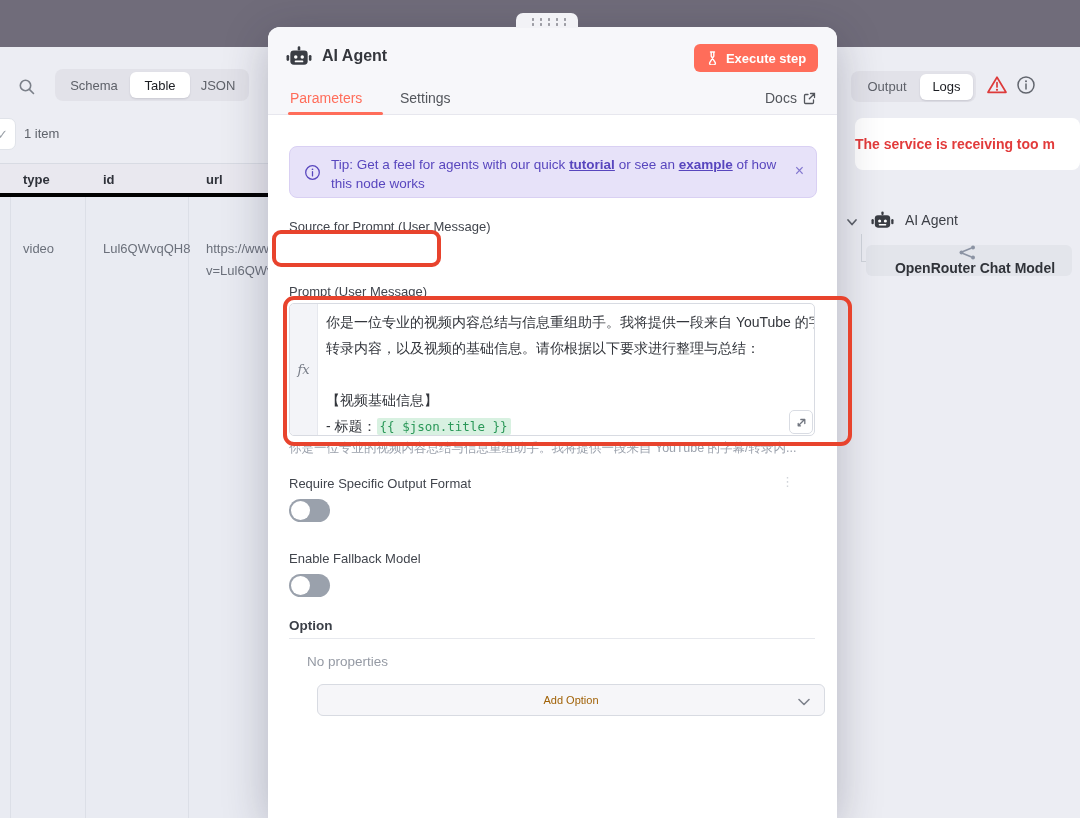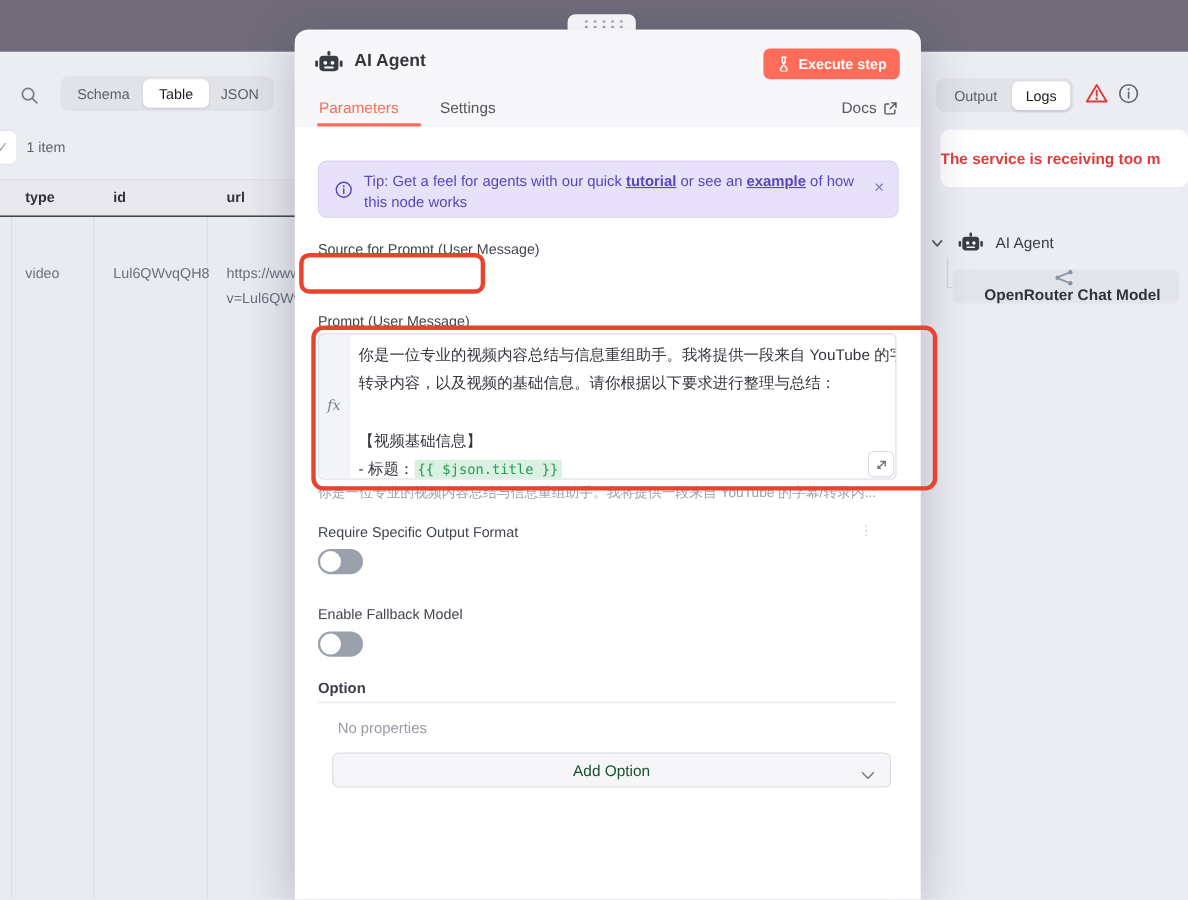--- a/index.html
+++ b/index.html
@@ -12,35 +12,35 @@
   .abs { position:absolute; }
 
   
   #topbar { left:0; top:0; width:1080px; height:47px; background:#706c7a; }
   #drag-tab { left:516px; top:13px; width:62px; height:15px; background:#f2f2f6; border-radius:7px 7px 0 0; z-index:30; }
   #drag-tab .dots { position:absolute; left:13px; top:4px; width:37px; height:9px;
     background-image:radial-gradient(circle,#9c9ca4 1.1px,transparent 1.3px);
     background-size:8px 5px; }
 
   
-  .seg { background:#e2e2e9; border-radius:8px; display:flex; align-items:flex-start; padding:3px; font-size:13px; color:#5e6169; }
+  .seg { background:#e2e2e9; border-radius:8px; display:flex; align-items:center; padding:3px; font-size:13px; color:#5e6169; }
   .seg .item { height:26px; display:flex; align-items:center; justify-content:center; border-radius:6px; cursor:pointer; }
   .seg .active { background:#ffffff; color:#1b1d22; font-weight:400; box-shadow:0 1px 2px rgba(20,20,40,.12); }
 
   #left-seg { left:55px; top:69px; width:194px; height:32px; }
   #left-seg .i1{width:72px;} #left-seg .i2{width:60px;} #left-seg .i3{width:56px;}
 
   #search-btn { left:18px; top:78px; width:18px; height:18px; }
 
   #check-btn { left:-16px; top:118px; width:32px; height:32px; background:#fff; border:1px solid #e0e3e9; border-radius:7px;
     color:#9aa0a8; font-size:13px; display:flex; align-items:center; justify-content:flex-end; padding-right:7px; }
   #item-count { left:24px; top:126px; font-size:13px; color:#5f636b; }
 
   #table-area { left:0; top:163px; width:268px; height:655px; background:#e9ebf2; border-top:1px solid #d8dbe3; }
-  #table-header { position:absolute; left:0; top:0; width:268px; height:33px; background:#e9e8ef; border-bottom:1px solid #000000; }
+  #table-header { position:absolute; left:0; top:0; width:268px; height:33px; background:#e9e8ef; border-bottom:4px solid #000000; }
   .vline { position:absolute; top:0; bottom:0; width:1px; background:#dcdfe7; }
   .th { position:absolute; top:8px; font-size:13px; font-weight:700; color:#2f323a; }
   .td { position:absolute; font-size:13px; color:#6b707b;margin-top:36px; }
 
   
   #right-seg { left:851px; top:71px; width:125px; height:31px; }
   #right-seg .i1{width:66px;} #right-seg .i2{width:53px;}
   #warn-icon { left:986px; top:75px; width:22px; height:20px; }
   #info-icon { left:1016px; top:75px; width:20px; height:20px; }
 
@@ -105,22 +105,22 @@
     white-space:nowrap; overflow:hidden; }
 
   .toggle { position:absolute; left:21px; width:41px; height:23px; background:#9aa1ac; border-radius:12px; cursor:pointer; }
   .toggle .knob { position:absolute; left:2px; top:2px; width:19px; height:19px; background:#fff; border-radius:50%; }
 
   #kebab { position:absolute; left:513px; top:447px; font-size:13px; color:#d2d5da; }
 
   #options-label { position:absolute; left:21px; top:591px; font-size:13.5px; font-weight:600; color:#3b3f47; }
   #options-hr { position:absolute; left:21px; top:611px; width:526px; height:1px; background:#e6e8ed; }
   #no-properties { position:absolute; left:39px; top:627px; font-size:13.5px; color:#959aa4; }
-  #add-option { position:absolute; left:34px; top:657px; width:508px; height:32px; background:#f6f6f9; border:1px solid #d8dbe2;
-    border-radius:6px; display:flex; align-items:center; justify-content:center; font-size:14px; color:#14532d; cursor:pointer; }
+  #add-option { position:absolute; left:49px; top:657px; width:508px; height:32px; background:#f6f6f9; border:1px solid #d8dbe2;
+    border-radius:6px; display:flex; align-items:center; justify-content:center; font-size:11px; color:#a16207; cursor:pointer; }
   #add-option .chev { position:absolute; right:14px; top:11px; }
 
   
   .annotation { position:absolute; border:4px solid #e8432d; z-index:50; pointer-events:none; }
   #annot-source { left:272px; top:230px; width:169px; height:37px; border-radius:9px; }
   #annot-prompt { left:283px; top:296px; width:569px; height:150px; border-radius:11px; }
 </style>
 </head>
 <body>
 

